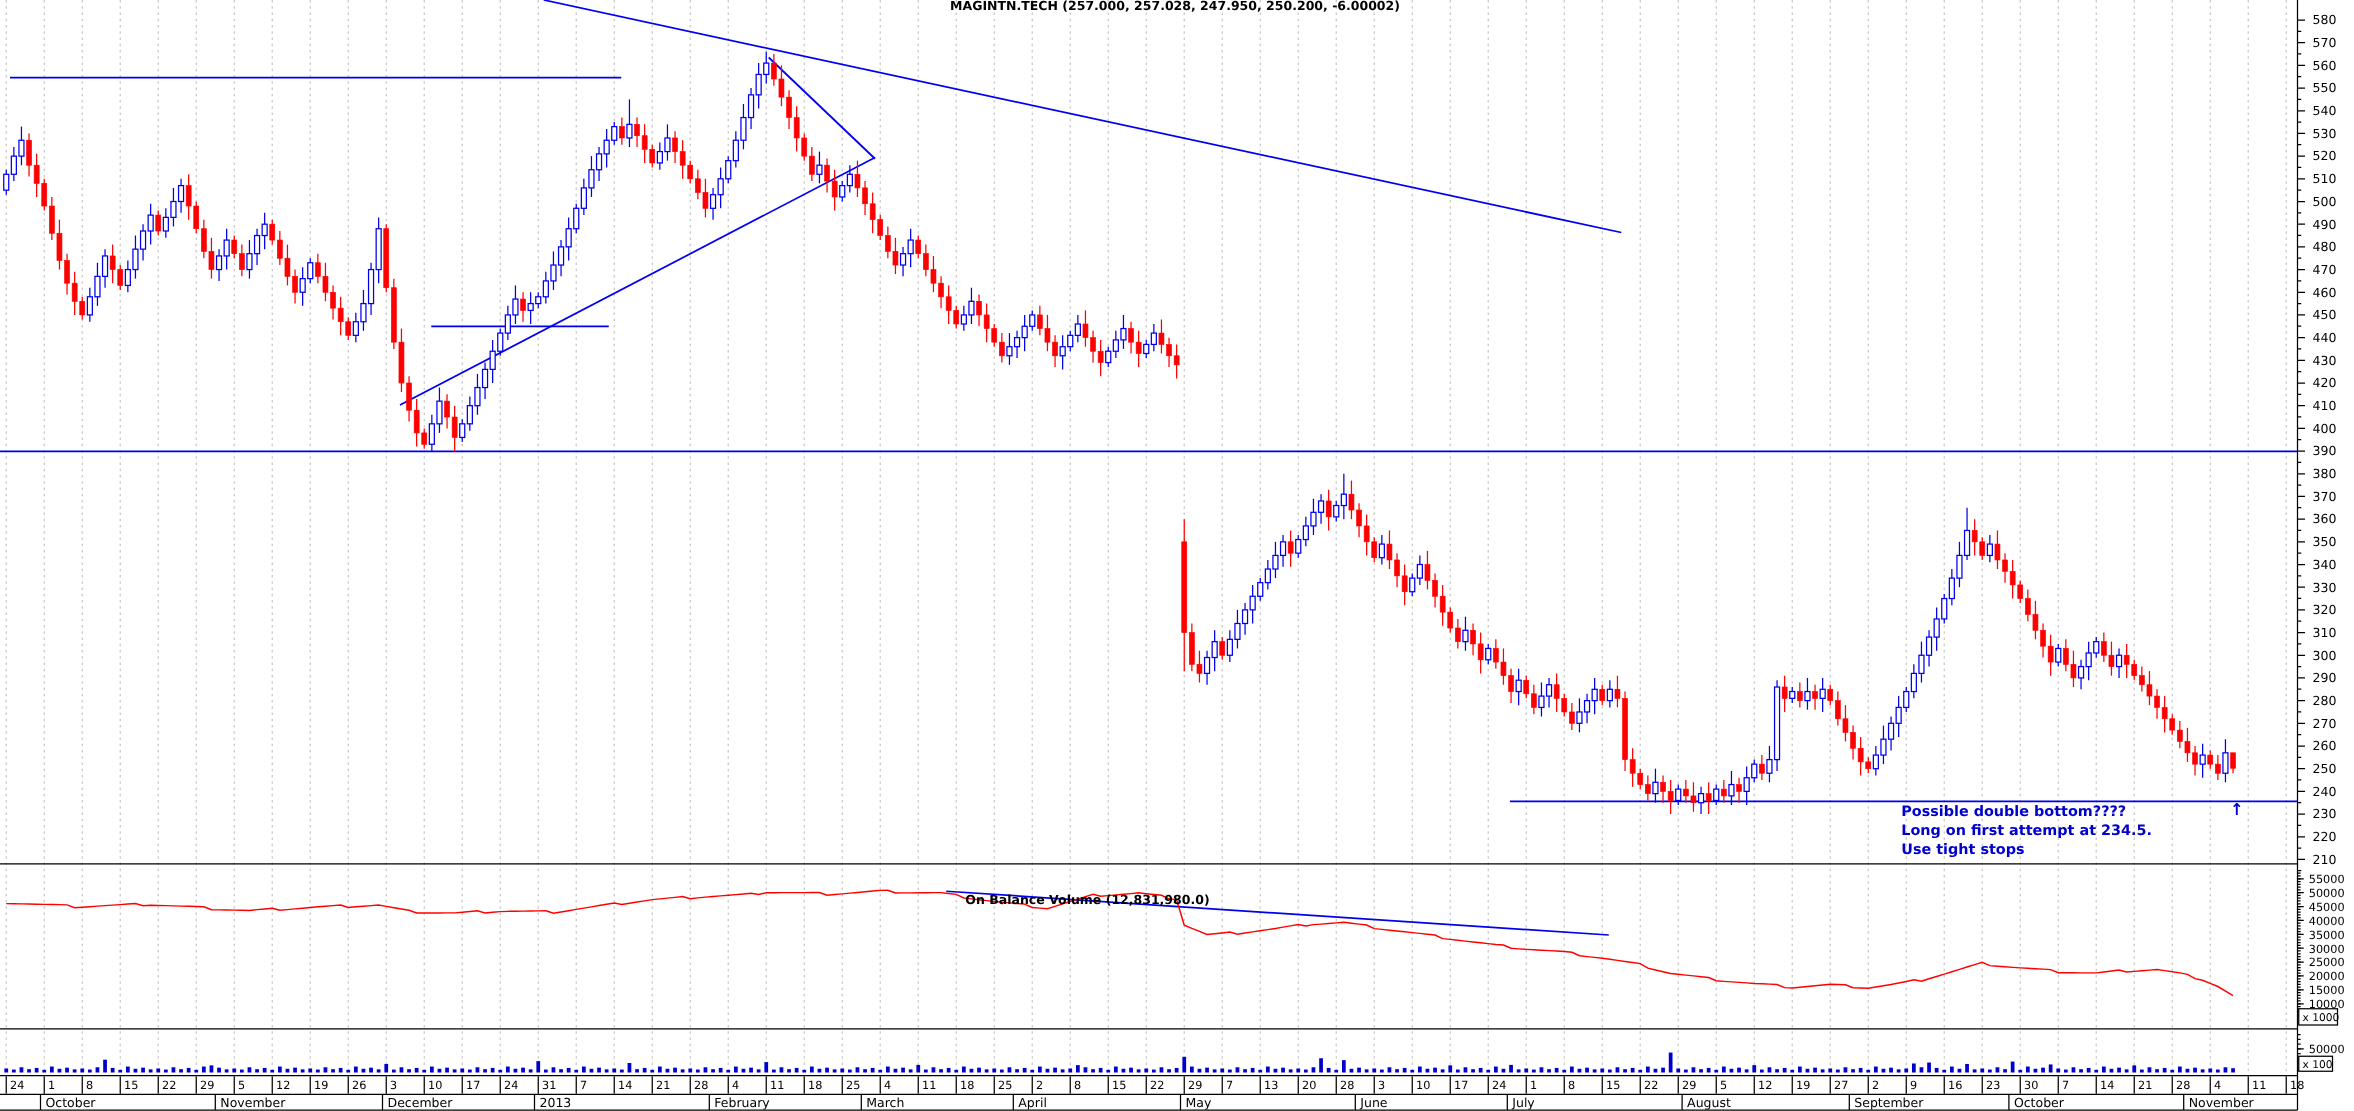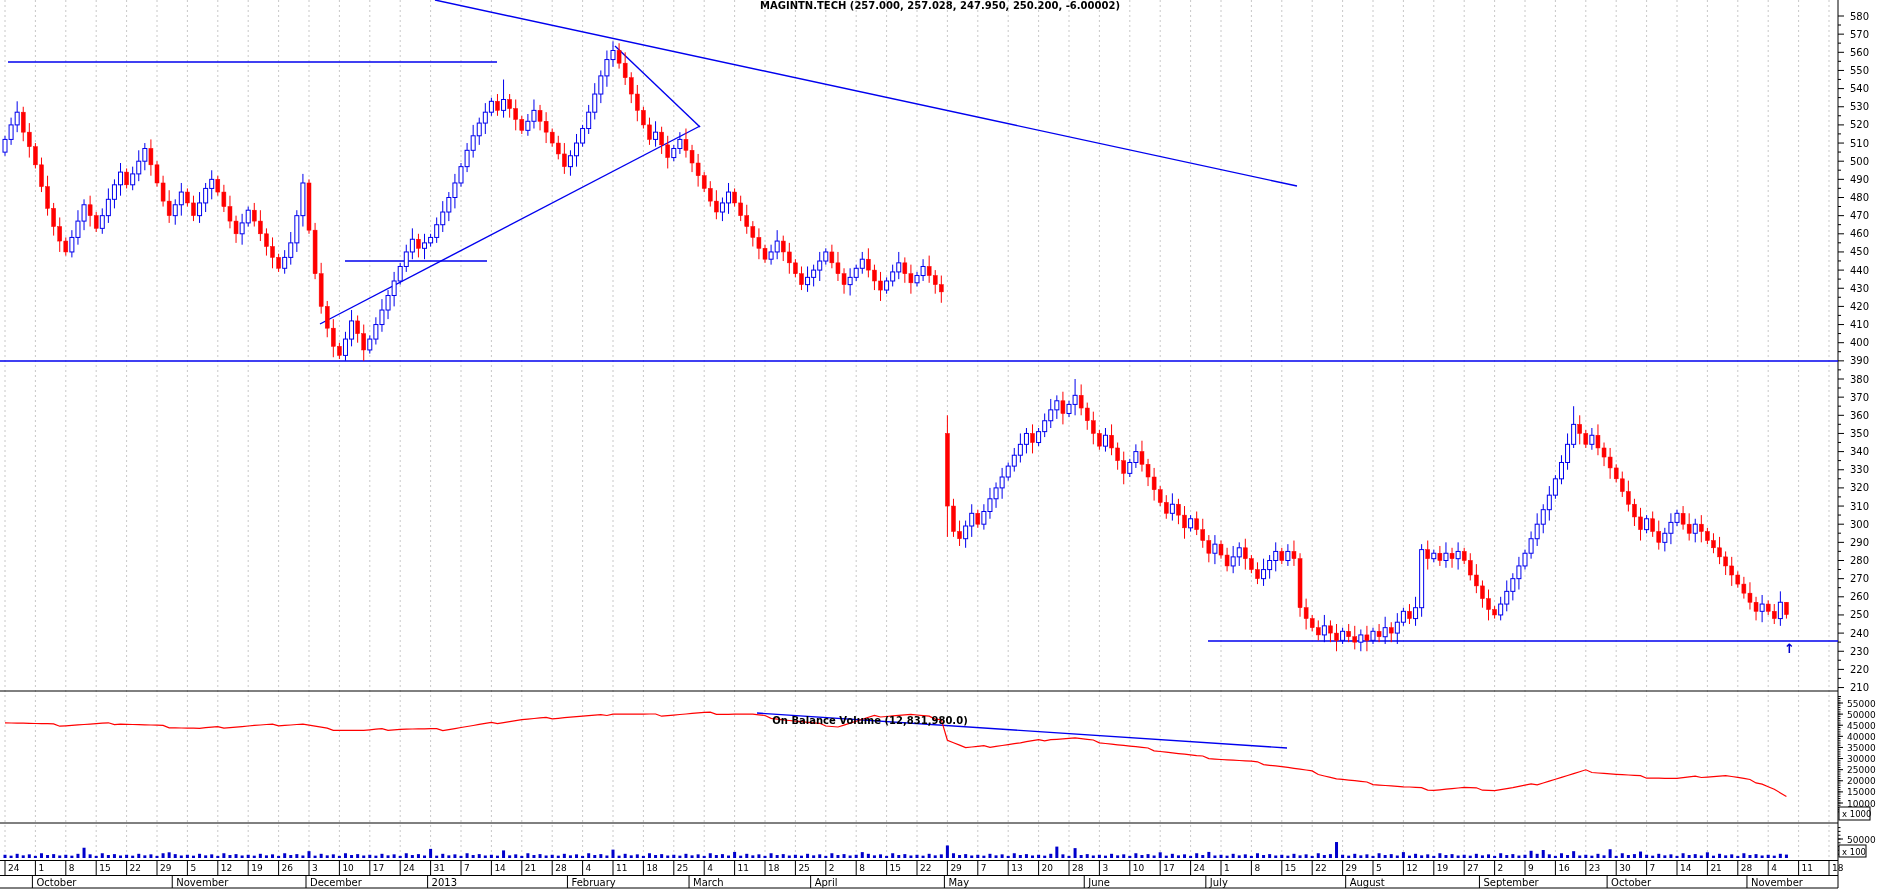--- a/index.html
+++ b/index.html
@@ -1347,14 +1347,19 @@
         <text x="1349.68" y="885.5" font-size="10" fill="#000000">August</text>
         <line x1="1479.44" y1="876" x2="1479.44" y2="888" stroke="#000000"></line>
         <text x="1483.44" y="885.5" font-size="10" fill="#000000">September</text>
         <line x1="1607.1200000000001" y1="876" x2="1607.1200000000001" y2="888" stroke="#000000"></line>
         <text x="1611.1200000000001" y="885.5" font-size="10" fill="#000000">October</text>
         <line x1="1746.96" y1="876" x2="1746.96" y2="888" stroke="#000000"></line>
         <text x="1750.96" y="885.5" font-size="10" fill="#000000">November</text>
       </g>
     </svg>
   <div class="obv-title">On Balance Volume (12,831,980.0)</div>
+  <div class="annotation" style="color: rgb(0, 0, 204);">
+    <div>Possible double bottom????</div>
+    <div>Long on first attempt at 234.5.</div>
+    <div>Use tight stops</div>
+  </div>
   <div class="arrow" style="color: rgb(0, 0, 204);">↑</div>
 </div>
 
 </body></html>

